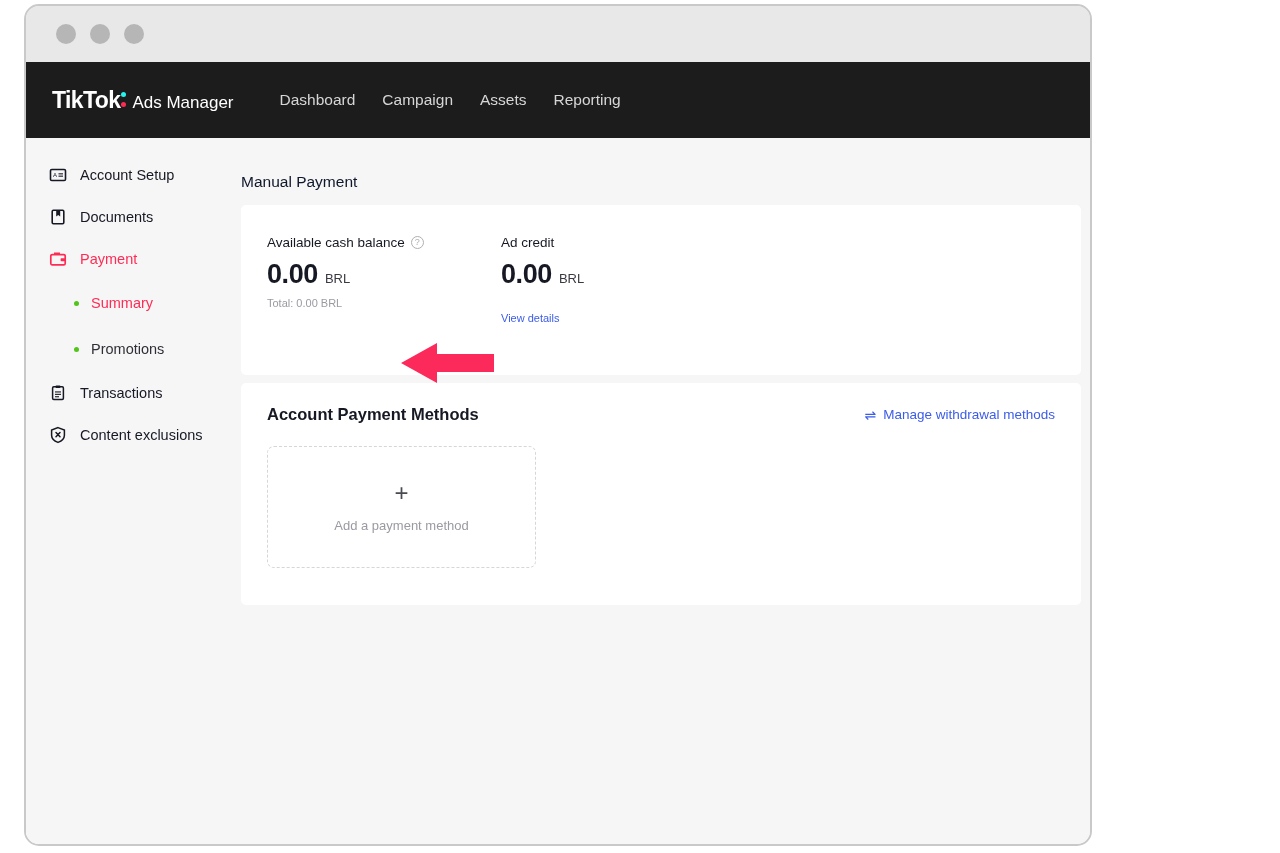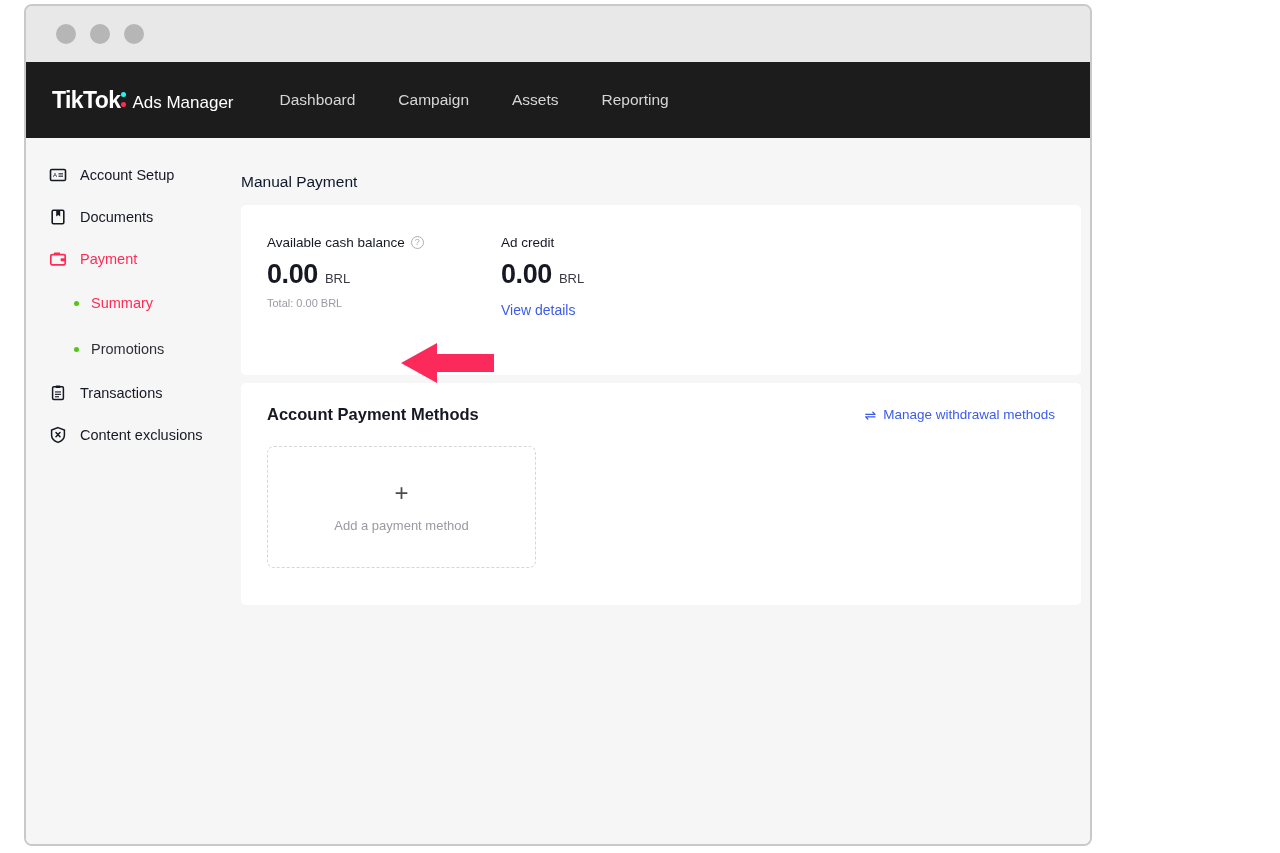--- a/index.html
+++ b/index.html
@@ -14,21 +14,21 @@
 
   
   .browser-window {
     position: absolute;
     left: 24px;
     top: 4px;
     width: 1068px;
     height: 842px;
     background: #f2f2f2;
     border: 2px solid #c9c9c9;
-    border-radius: 8px;
+    border-radius: 15px;
     overflow: hidden;
   }
 
   .titlebar {
     height: 56px;
     background: #e8e8e8;
     display: flex;
     align-items: center;
     padding-left: 30px;
     gap: 14px;
@@ -73,21 +73,21 @@
     height: 5px;
     border-radius: 50%;
   }
   .brand-colon i.top { top: 1px; background: #25f4ee; }
   .brand-colon i.bot { bottom: 1px; background: #fe2c55; }
   .brand-sub {
     color: #ffffff;
     font-size: 17px;
     font-weight: normal;
   }
-  .nav-items { display: flex; gap: 43px; }
+  .nav-items { display: flex; gap: 27px; }
   .nav-item {
     color: #d6d6d6;
     font-size: 15.5px;
     cursor: pointer;
   }
 
   
   .app-body {
     display: flex;
     height: calc(842px - 56px - 76px);
@@ -198,23 +198,23 @@
     font-size: 13px;
     color: #3a3a42;
     margin-left: 7px;
   }
   .total-line {
     font-size: 11px;
     color: #9a9aa2;
     margin-top: 7px;
   }
   .link-blue {
-    font-size: 14px;
+    font-size: 11px;
     color: #3c5ce8;
-    margin-top: 12px;
+    margin-top: 22px;
     display: inline-block;
     cursor: pointer;
   }
 
   .add-balance-btn {
     background: #fe2c55;
     color: #ffffff;
     border: none;
     border-radius: 4px;
     font-size: 13px;

